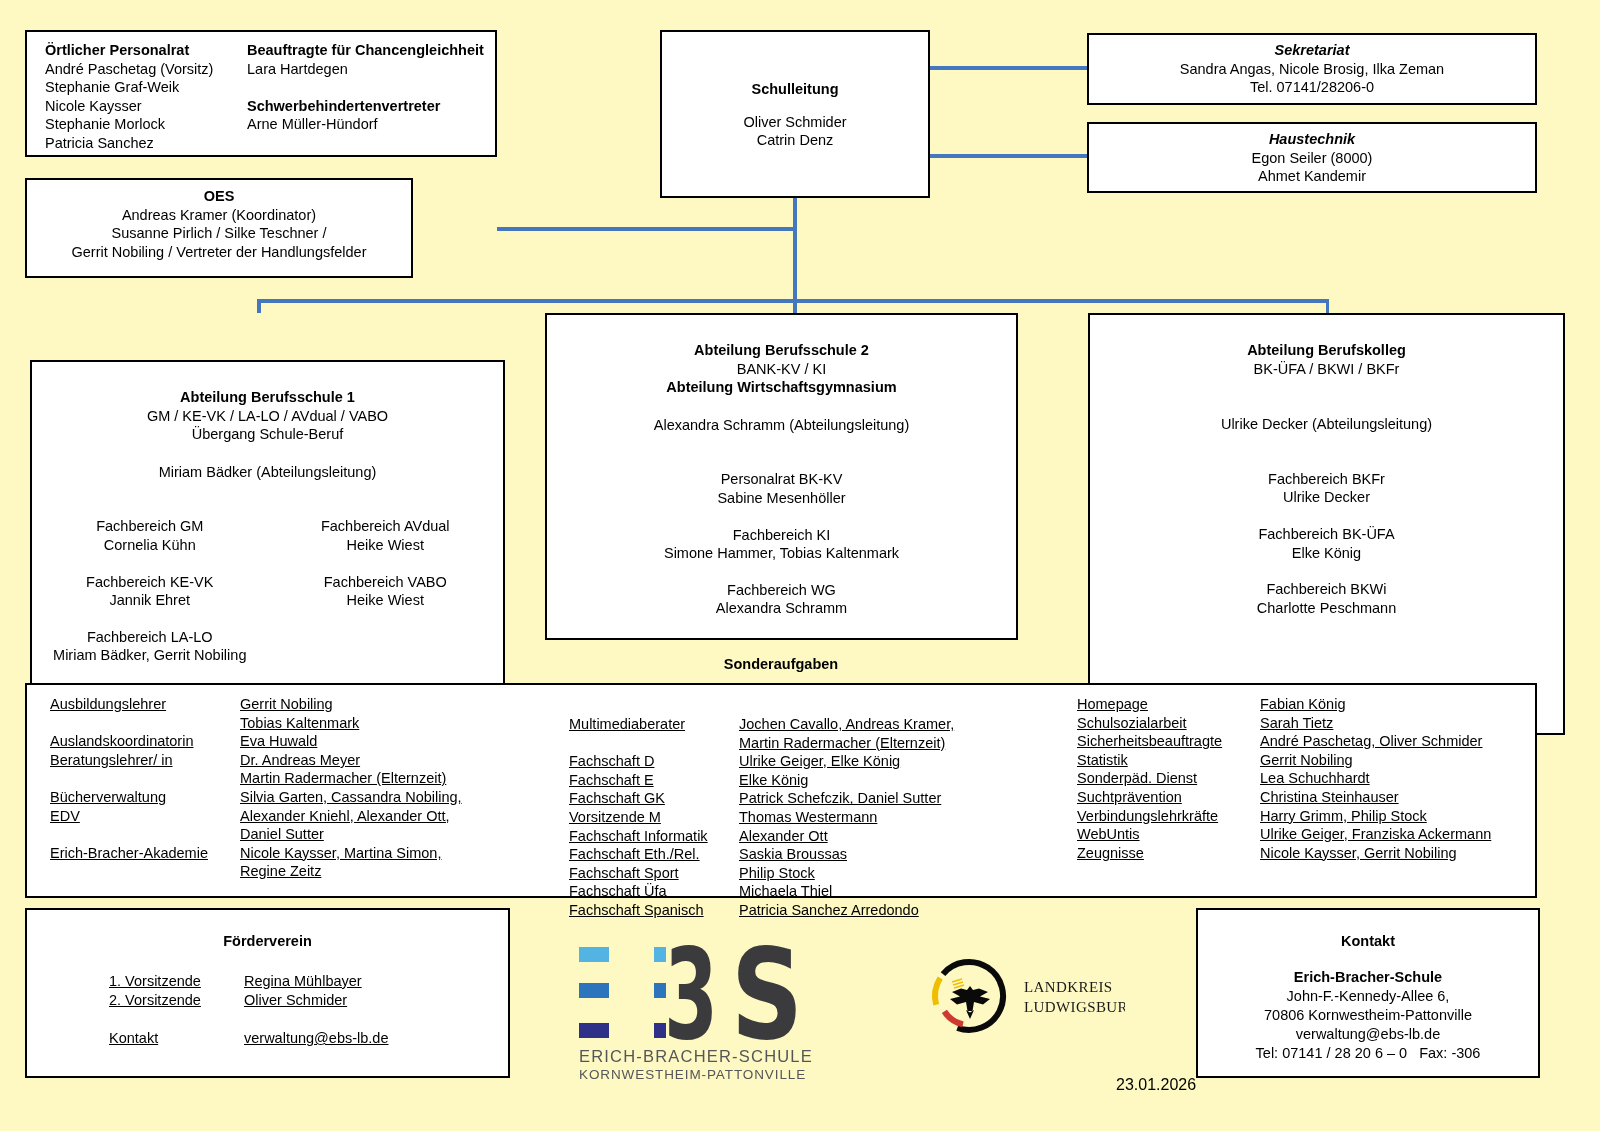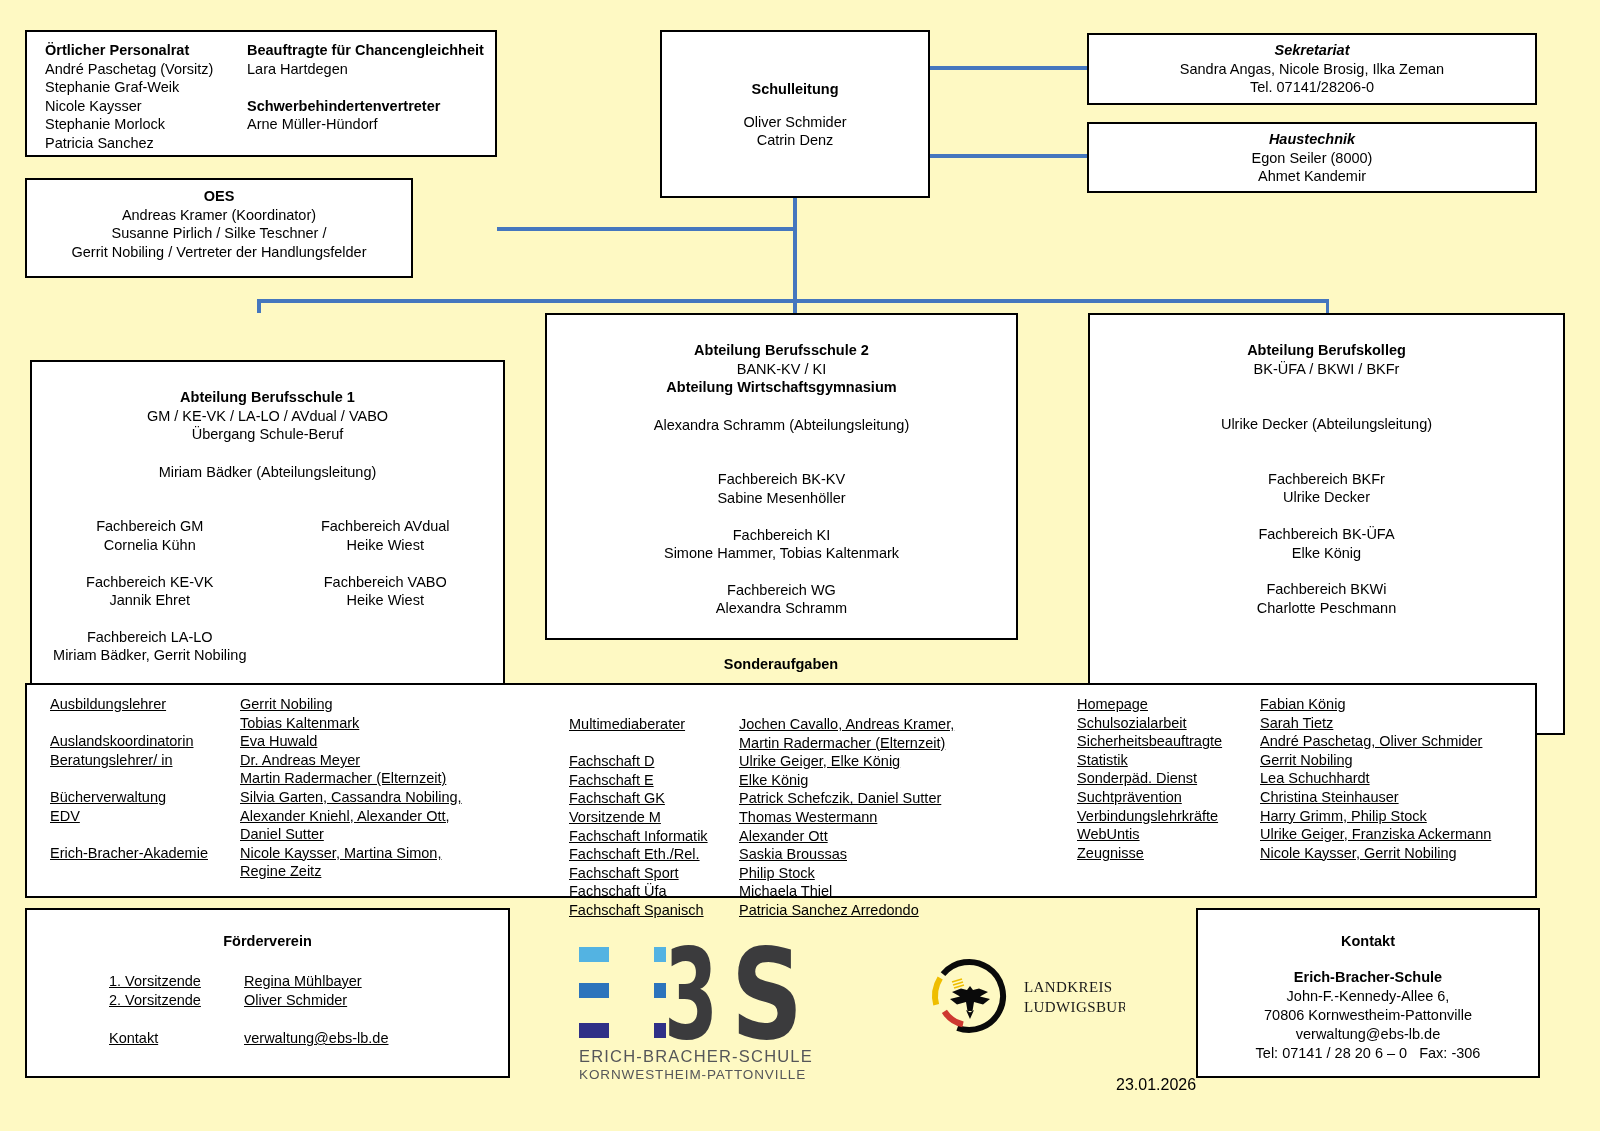--- a/index.html
+++ b/index.html
@@ -141,21 +141,21 @@
     </div>
   </div>
 
   <div class="box abt" style="left:545px; top:313px; width:473px; height:327px;">
     <div class="line b">Abteilung Berufsschule 2</div>
     <div class="line">BANK-KV / KI</div>
     <div class="line b">Abteilung Wirtschaftsgymnasium</div>
     <div class="line leader-gap1">Alexandra Schramm (Abteilungsleitung)</div>
     <div class="fb-list">
       <div class="fb">
-        <div class="line">Fachbereich BK-KV</div>
+        <div class="line">Personalrat BK-KV</div>
         <div class="line">Sabine Mesenhöller</div>
       </div>
       <div class="fb">
         <div class="line">Fachbereich KI</div>
         <div class="line">Simone Hammer, Tobias Kaltenmark</div>
       </div>
       <div class="fb">
         <div class="line">Fachbereich WG</div>
         <div class="line">Alexandra Schramm</div>
       </div>

